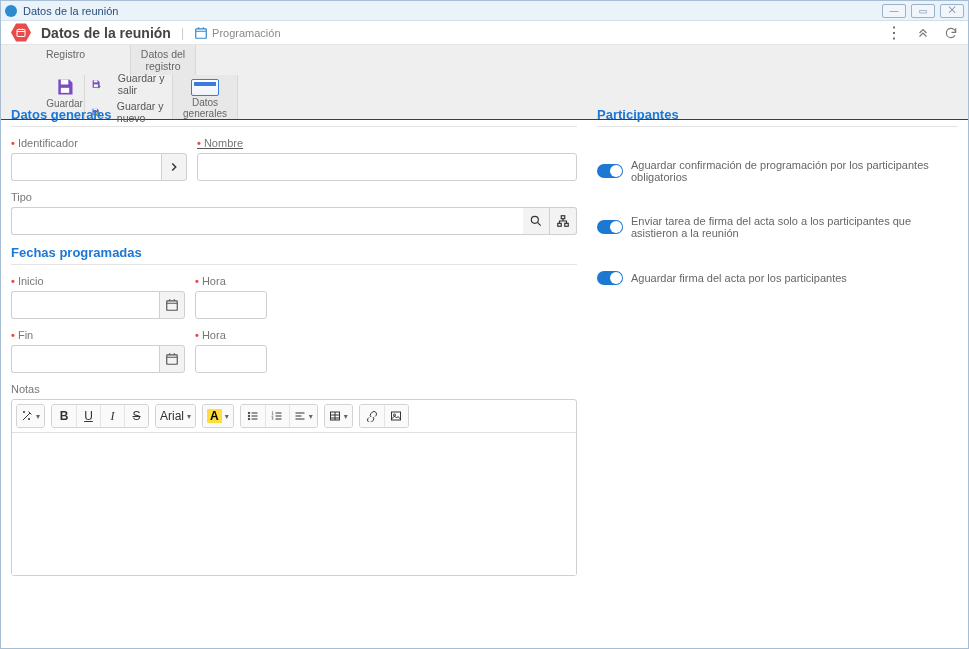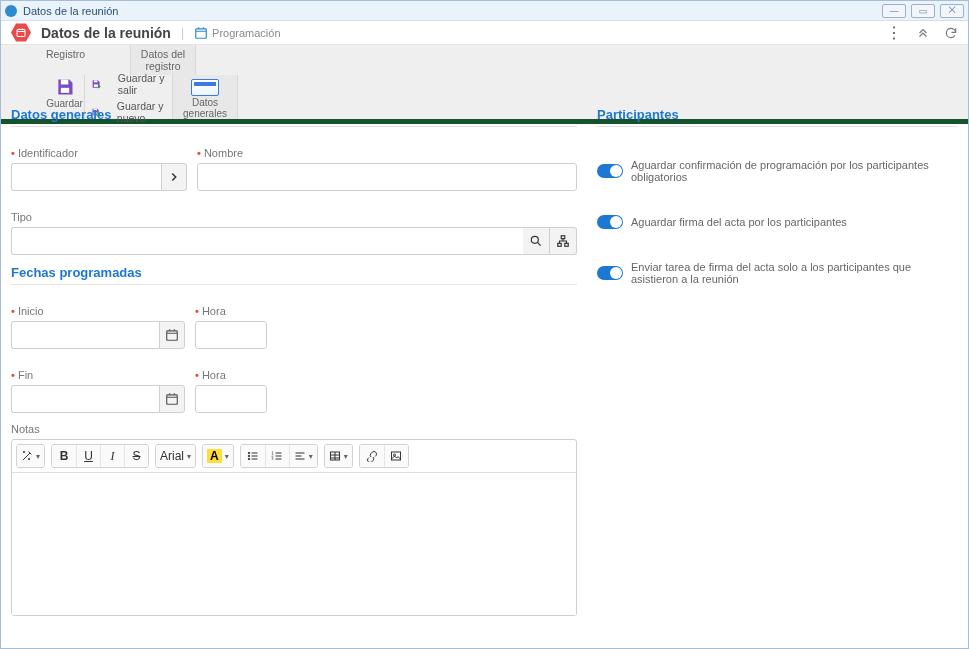--- a/index.html
+++ b/index.html
@@ -19,21 +19,21 @@
   .hex svg { width:12px; height:12px; }
   .header-title { font-size:14px; font-weight:bold; color:#444; }
   .sep { color:#ccc; }
   .crumb { display:flex; align-items:center; gap:4px; color:#8a8a8a; font-size:11px;}
   .crumb .cal-ic { width:14px; height:14px; }
   .header-right { margin-left:auto; display:flex; align-items:center; gap:14px; }
   .hdr-ic { width:14px; height:14px; color:#777; cursor:pointer; }
   .dots { font-size:16px; line-height:0; color:#555; cursor:pointer; }
 
   
-  .ribbon { background:#efefef; border-bottom:5px solid #14532d; }
+  .ribbon { background:#efefef; border-bottom:1px solid #14532d; }
   .ribbon-tabs { display:flex; font-size:10.5px; color:#666; }
   .ribbon-tab { padding:3px 0; text-align:center; border-right:1px solid #d7d7d7; }
   .ribbon-tab.t1 { width:130px; }
   .ribbon-tab.t2 { width:65px; background:#e8e8e8; }
   .ribbon-body { display:flex; height:44px;}
   .grp { border-right:1px solid #d7d7d7; padding:2px 6px 0 6px; display:flex; flex-direction:column; justify-content:flex-start;}
   .grp.g1 { width:40px; align-items:center; text-align:center; padding:2px 2px 0 2px;margin-left:44px;}
   .grp.g2 { width:88px; justify-content:center; gap:4px;}
   .grp.g3 { width:65px; align-items:center; text-align:center; padding:2px 2px 0 2px; background:#e8e8e8;}
   .grp .lbl { font-size:10px; color:#666; margin-top:1px;}
@@ -45,35 +45,35 @@
 
   
   .content { position:absolute; top:20px; left:0; right:0; bottom:0; }
   .scroll { position:absolute; top:70px; left:0; right:0; bottom:0; overflow:auto; padding:10px 10px 12px 10px;}
   .cols { display:flex; gap:20px; }
   .col-l { width:566px; }
   .col-r { flex:1; }
 
   .sect-title { color:#1d78d3; font-weight:bold; font-size:13px; border-bottom:1px solid #e3e3e3; padding-bottom:4px; margin:6px 0 10px 0;}
 
-  .row { display:flex; gap:10px; margin-bottom:10px;margin-top:20px;}
+  .row { display:flex; gap:10px; margin-bottom:10px;}
   .field { display:flex; flex-direction:column; }
   .f-label { font-size:11px; color:#777; margin-bottom:4px;}
   .req::before { content:"• "; color:#e94b4b; font-weight:bold;}
   .input { height:28px; border:1px solid #cfcfcf; border-radius:3px; background:#fff; width:100%; padding:0 6px; font-size:12px; color:#444;}
   textarea.input { height:38px; resize:both; padding:4px 6px;}
   .group-input { display:flex; }
   .group-input .input { border-radius:3px 0 0 3px; border-right:none;}
   .addon { width:30px; height:28px; border:1px solid #cfcfcf; border-left:none; background:#f3f3f3; display:flex; align-items:center; justify-content:center; cursor:pointer;}
   .addon.last { border-radius:0 3px 3px 0;}
   .addon.only { border-radius:0 3px 3px 0; border-left:1px solid #cfcfcf;}
   .addon svg { width:14px; height:14px; color:#555;}
 
   .w-id { width:176px; }
-  .w-name { flex:1; }
+  .w-name { flex:1;text-decoration:underline; }
   .w-full { width:100%; }
   .w-date { width:174px; }
   .w-time { width:72px; }
 
   
   .tog-row { display:flex; align-items:center; gap:8px; margin-bottom:10px; font-size:11px; color:#666;margin-top:32px;}
   .toggle { width:26px; height:14px; border-radius:8px; background:#1d78d3; position:relative; cursor:pointer; flex-shrink:0;}
   .toggle::after { content:""; width:12px; height:12px; background:#fff; border-radius:50%; position:absolute; top:1px; right:1px;}
 
   
@@ -356,23 +356,23 @@
 
       <div class="col-r">
         <div class="sect-title">Participantes</div>
 
         <div class="tog-row">
           <div class="toggle"></div>
           <span>Aguardar confirmación de programación por los participantes obligatorios</span>
         </div>
         <div class="tog-row">
           <div class="toggle"></div>
-          <span>Aguardar firma del acta por los participantes</span>
+          <span>Enviar tarea de firma del acta solo a los participantes que asistieron a la reunión</span>
         </div>
         <div class="tog-row">
           <div class="toggle"></div>
-          <span>Enviar tarea de firma del acta solo a los participantes que asistieron a la reunión</span>
+          <span>Aguardar firma del acta por los participantes</span>
         </div>
       </div>
     </div>
   </div>
 
 </div>
 
 </body></html>

